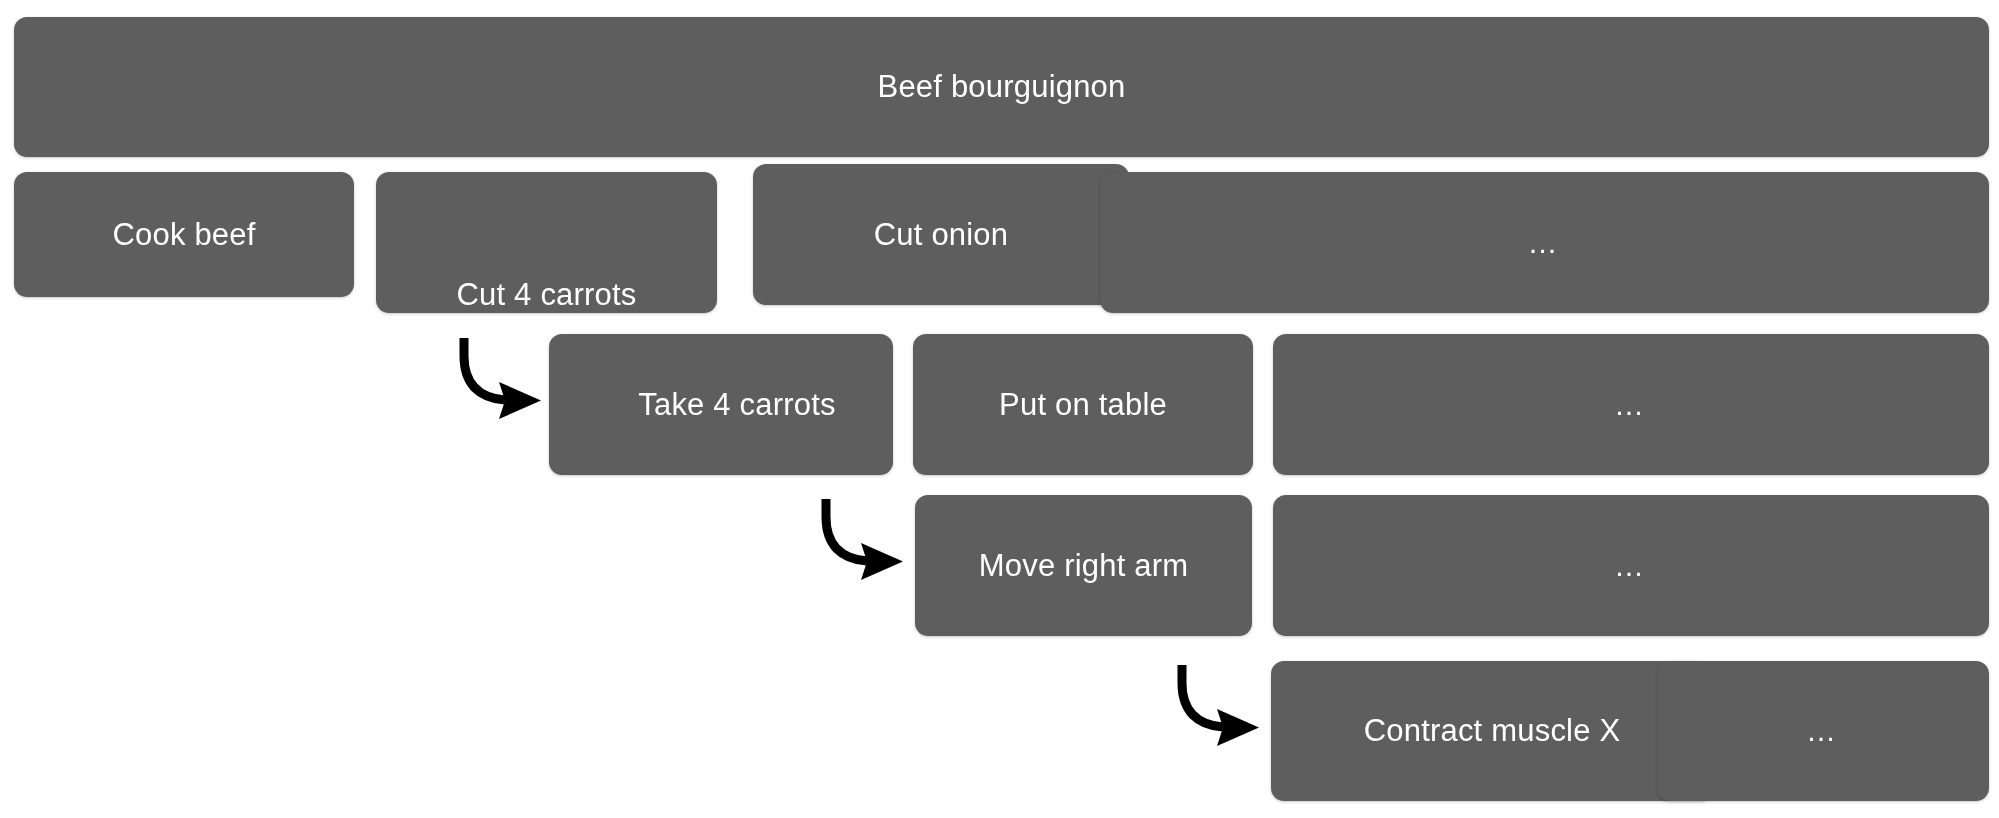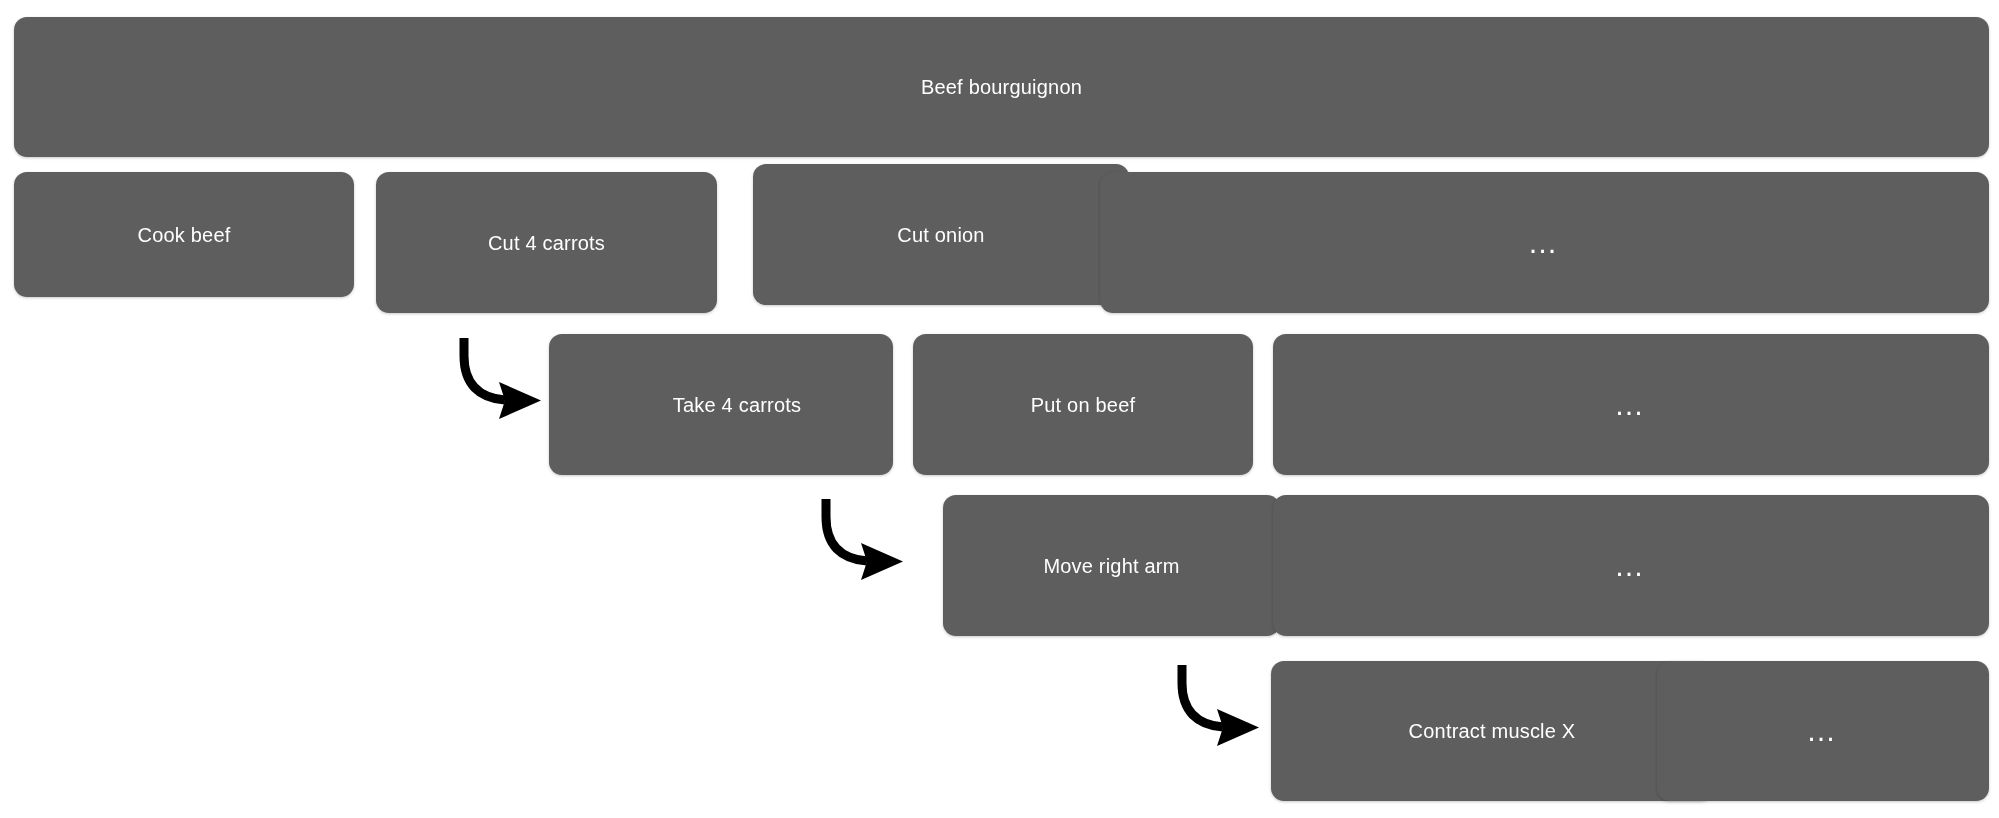--- a/index.html
+++ b/index.html
@@ -22,21 +22,21 @@
   .node {
     position: absolute;
     box-sizing: border-box;
     background: #5e5e5e;
     color: #ffffff;
     border-radius: 13px;
     display: flex;
     align-items: center;
     justify-content: center;
     text-align: center;
-    font-size: 20px;
+    font-size: 31px;
     font-weight: 400;
     letter-spacing: 0.2px;
     line-height: 1.2;
     box-shadow: 0 1px 3px rgba(0,0,0,0.22);
     user-select: none;
   }
   .node.ellipsis {
     font-size: 30px;
     letter-spacing: 4px;
   }
@@ -57,51 +57,51 @@
 </head>
 <body>
 
 <div id="canvas">
     <div class="node" style="left: 14px; top: 17px; width: 1975px; height: 140px;">
       <span class="node-label">Beef bourguignon</span>
     </div>
     <div class="node" style="left: 14px; top: 172px; width: 340px; height: 125px;">
       <span class="node-label">Cook beef</span>
     </div>
-    <div class="node" style="left: 376px; top: 172px; width: 341px; height: 141px;">
+    <div class="node" style="left: 376px; top: 172px; width: 341px; height: 141px; align-items: flex-end;">
       <span class="node-label">Cut 4 carrots</span>
     </div>
     <div class="node" style="left: 739px; top: 164px; width: 376px; height: 141px; margin-left: 14px;">
       <span class="node-label">Cut onion</span>
     </div>
     <div class="node ellipsis" style="left: 1100px; top: 172px; width: 889px; height: 141px;">
       <span class="node-label">…</span>
     </div>
     <div class="arrow" style="left: 455px; top: 336px; width: 95px; height: 78px;">
       <svg width="95" height="78" viewBox="0 0 95 78">
         <path d="M9 2 L9 20 C9 48 24 62 50 64" fill="none" stroke="#000000" stroke-width="9" stroke-linecap="butt"></path>
         <path d="M44 46 L86 64.5 L44 83 L50 64.5 Z" fill="#000000"></path>
       </svg>
     </div>
     <div class="node" style="left: 549px; top: 334px; width: 344px; height: 141px; padding-left: 32px;">
       <span class="node-label">Take 4 carrots</span>
     </div>
     <div class="node" style="left: 913px; top: 334px; width: 340px; height: 141px;">
-      <span class="node-label">Put on beef</span>
+      <span class="node-label">Put on table</span>
     </div>
     <div class="node ellipsis" style="left: 1273px; top: 334px; width: 716px; height: 141px;">
       <span class="node-label">…</span>
     </div>
     <div class="arrow" style="left: 817px; top: 497px; width: 95px; height: 78px;">
       <svg width="95" height="78" viewBox="0 0 95 78">
         <path d="M9 2 L9 20 C9 48 24 62 50 64" fill="none" stroke="#000000" stroke-width="9" stroke-linecap="butt"></path>
         <path d="M44 46 L86 64.5 L44 83 L50 64.5 Z" fill="#000000"></path>
       </svg>
     </div>
-    <div class="node" style="left: 915px; top: 495px; width: 337px; height: 141px; margin-left: 28px;">
+    <div class="node" style="left: 915px; top: 495px; width: 337px; height: 141px;">
       <span class="node-label">Move right arm</span>
     </div>
     <div class="node ellipsis" style="left: 1273px; top: 495px; width: 716px; height: 141px;">
       <span class="node-label">…</span>
     </div>
     <div class="arrow" style="left: 1173px; top: 663px; width: 95px; height: 78px;">
       <svg width="95" height="78" viewBox="0 0 95 78">
         <path d="M9 2 L9 20 C9 48 24 62 50 64" fill="none" stroke="#000000" stroke-width="9" stroke-linecap="butt"></path>
         <path d="M44 46 L86 64.5 L44 83 L50 64.5 Z" fill="#000000"></path>
       </svg>

